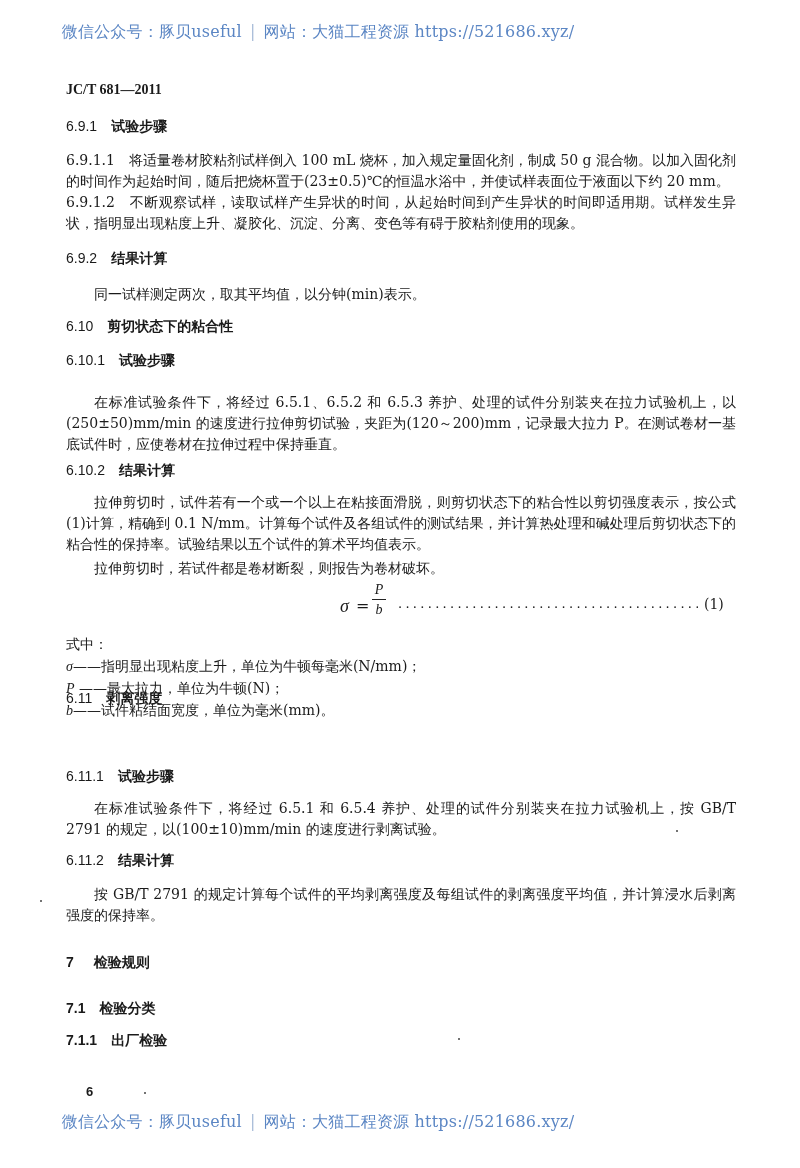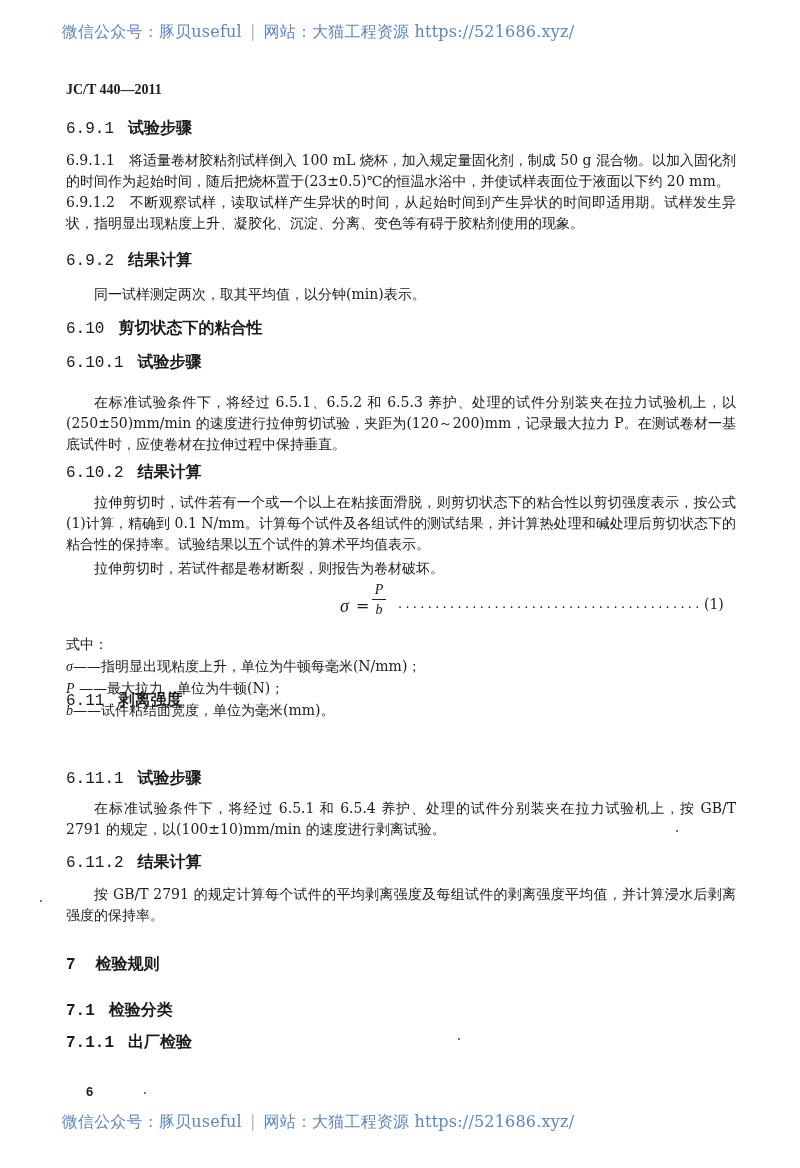--- a/index.html
+++ b/index.html
@@ -7,21 +7,21 @@
            font-family: "DejaVu Serif", "Liberation Serif", serif; color: #1a1a1a; }
     .watermark { position: absolute; left: 0; width: 636px; text-align: center;
                  color: #5b86c4; font-size: 16px; letter-spacing: 0.2px;
                  font-family: "DejaVu Serif", "Liberation Serif", serif; }
     .watermark .sep { color: #a8bcd8; margin: 0 8px; }
     .wm-top { top: 22px; }
     .wm-bottom { top: 1112px; }
     .doc-code { position: absolute; left: 66px; top: 82px; font-size: 14px; font-weight: bold;
                 font-family: "Liberation Serif", serif; }
     .abs { position: absolute; }
-    .h { font-family: Liberation Mono, monospace; font-size: 16px; font-weight: bold; }
+    .h { font-family: Liberation Sans, sans-serif; font-size: 14px; font-weight: bold; }
     .h .num { font-weight: normal; margin-right: 14px; }
     .h.big .num { font-weight: bold; }
     .p { font-size: 14px; line-height: 21px; width: 670px; text-align: justify; }
     .p.indent { text-indent: 28px; }
     .i { font-style: italic; font-family: "Liberation Serif", serif; }
     .formula { position: absolute; left: 340px; top: 582px; width: 400px; height: 50px; font-size: 16px; }
     .formula .sigma { position: absolute; left: 0; top: 14px; font-style: italic; font-family: "Liberation Serif", serif; font-size: 18px; }
     .formula .eq { position: absolute; left: 16px; top: 14px; font-size: 16px; }
     .formula .frac { position: absolute; left: 32px; top: 0; width: 14px; text-align: center; font-family: "Liberation Serif", serif; font-style: italic; font-size: 14px; }
     .formula .frac .bar { display: block; border-top: 1px solid #222; margin: 1px 0 2px; }
@@ -31,21 +31,21 @@
     .page-num { position: absolute; left: 86px; top: 1084px; font-size: 13px; font-weight: bold; font-family: "Liberation Sans", sans-serif; }
     .speck { position: absolute; width: 2px; height: 2px; background: #444; border-radius: 1px; }
   </style>
 </head>
 <body>
 
 <div class="watermark wm-top">
   <span>微信公众号：豚贝useful</span><span class="sep">|</span><span>网站：大猫工程资源 https://521686.xyz/</span>
 </div>
 
-<div class="doc-code">JC/T 440—2011</div>
+<div class="doc-code">JC/T 681—2011</div>
 
 <div class="abs h" style="left:66px; top:118px;">
   <span class="num">6.9.1</span><span>试验步骤</span>
 </div>
 
 <div class="abs p" style="left:66px; top:150px;">6.9.1.1　将适量卷材胶粘剂试样倒入 100 mL 烧杯，加入规定量固化剂，制成 50 g 混合物。以加入固化剂的时间作为起始时间，随后把烧杯置于(23±0.5)℃的恒温水浴中，并使试样表面位于液面以下约 20 mm。</div>
 <div class="abs p" style="left:66px; top:192px;">6.9.1.2　不断观察试样，读取试样产生异状的时间，从起始时间到产生异状的时间即适用期。试样发生异状，指明显出现粘度上升、凝胶化、沉淀、分离、变色等有碍于胶粘剂使用的现象。</div>
 
 <div class="abs h" style="left:66px; top:250px;">
   <span class="num">6.9.2</span><span>结果计算</span>

